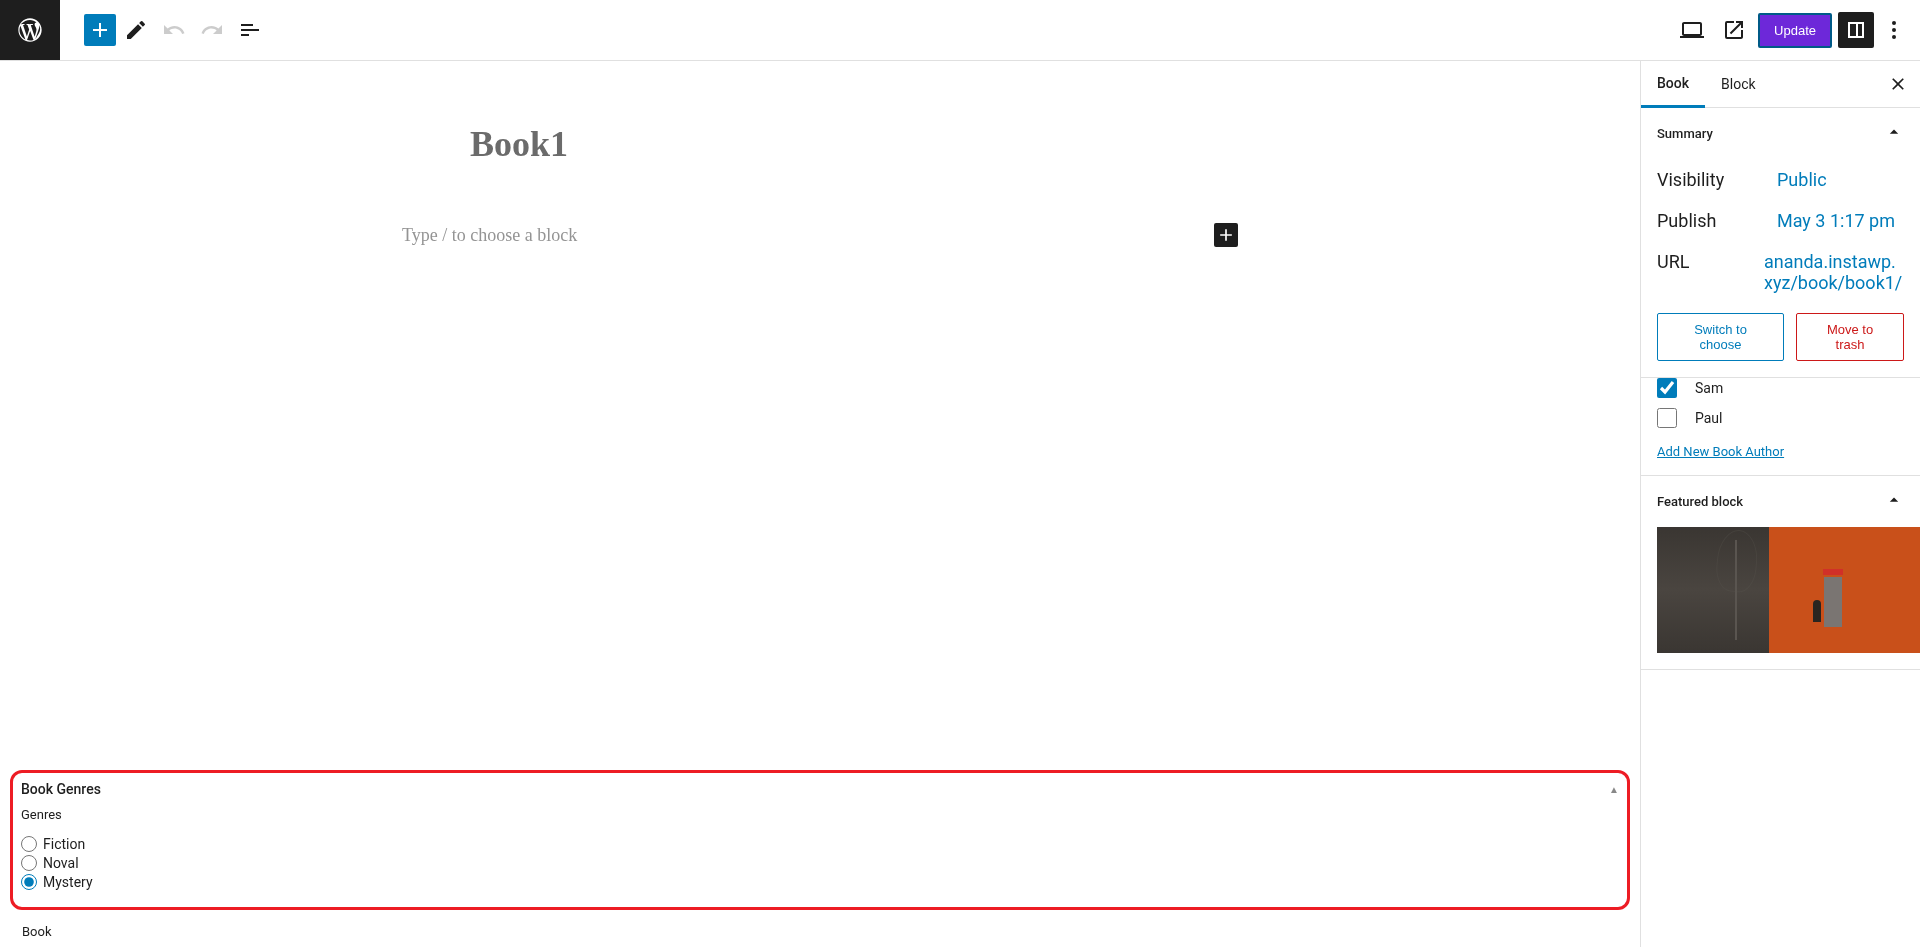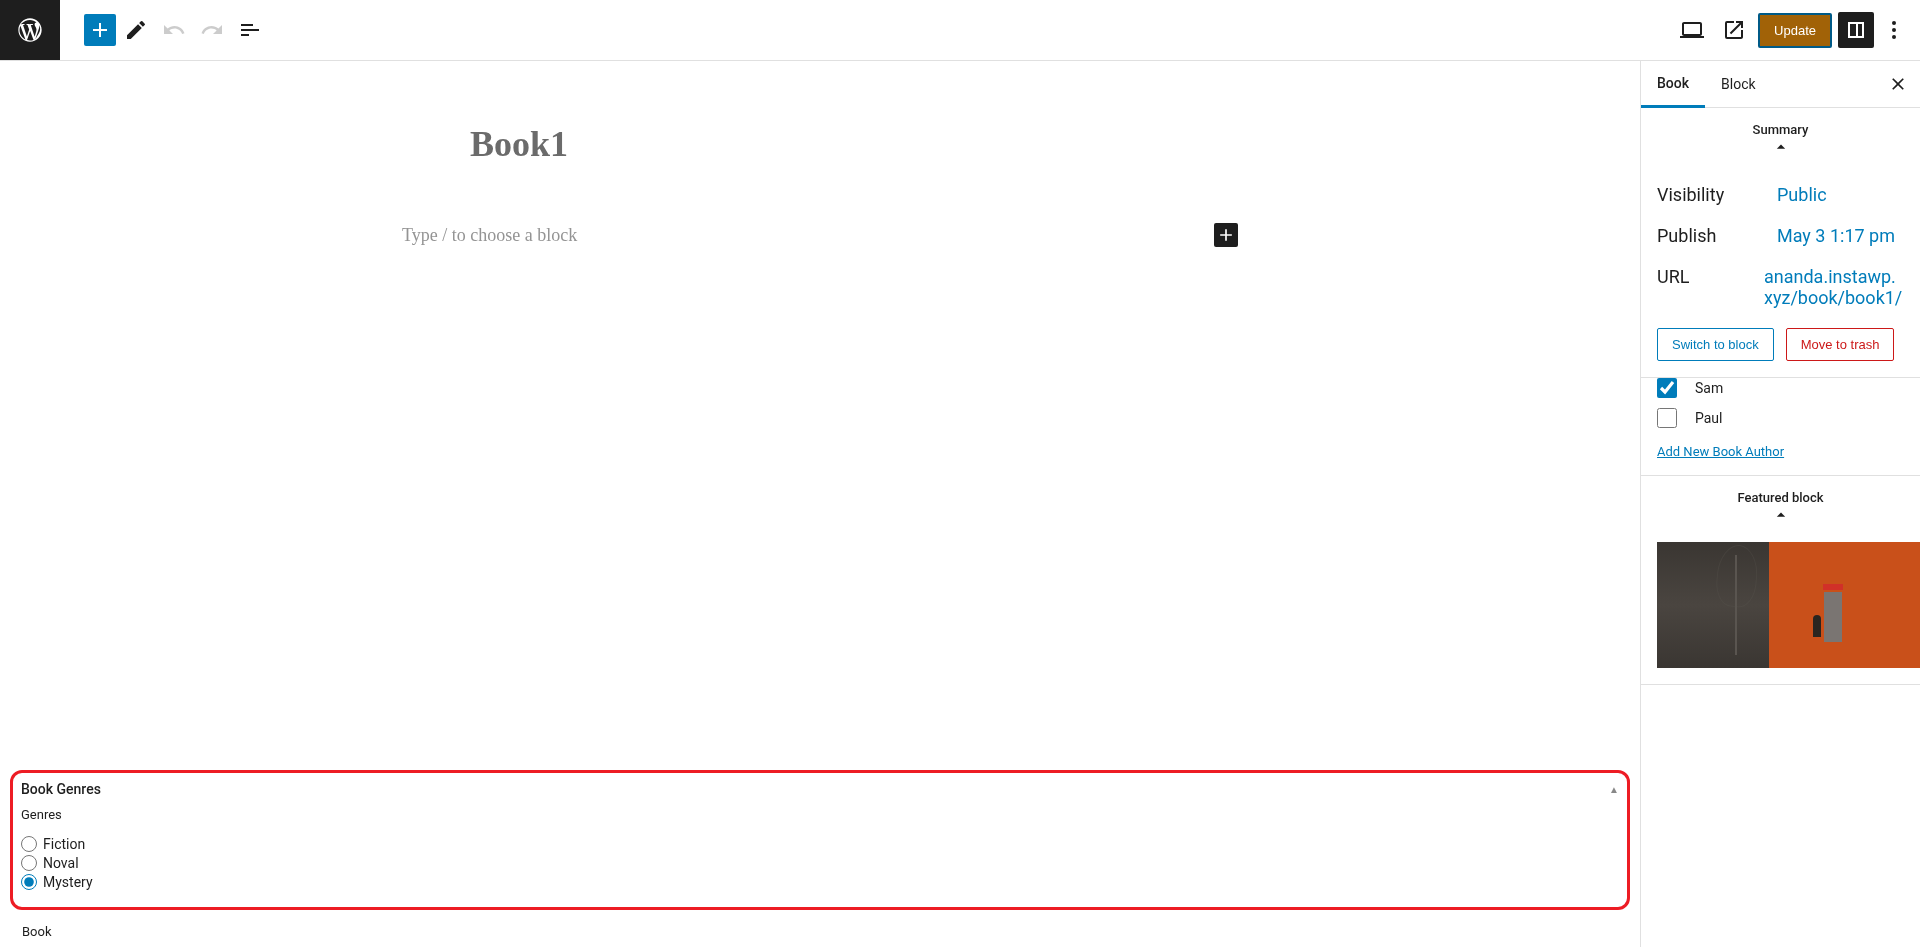--- a/index.html
+++ b/index.html
@@ -13,21 +13,21 @@
     .toolbar-buttons { display: flex; align-items: center; gap: 2px; padding-left: 24px; }
     .add-block { width: 32px; height: 32px; background: #007cba; display: flex; align-items: center; justify-content: center; border-radius: 2px; cursor: pointer; }
     .add-block svg { width: 24px; height: 24px; fill: #fff; }
     .tool-btn { width: 36px; height: 36px; display: flex; align-items: center; justify-content: center; cursor: pointer; background: none; border: none; }
     .tool-btn svg { width: 24px; height: 24px; fill: #1e1e1e; }
     .tool-btn.disabled svg { fill: #ccc; }
     
     .toolbar-right { display: flex; align-items: center; gap: 6px; padding-right: 12px; }
     .view-btn { width: 36px; height: 36px; display: flex; align-items: center; justify-content: center; cursor: pointer; background: none; border: none; }
     .view-btn svg { width: 24px; height: 24px; fill: #1e1e1e; }
-    .update-btn { background: #a16207; color: #fff; border: 2px solid #005a87; padding: 8px 14px; border-radius: 2px; font-size: 13px; cursor: pointer; }
+    .update-btn { background: #6d28d9; color: #fff; border: 2px solid #005a87; padding: 8px 14px; border-radius: 2px; font-size: 13px; cursor: pointer; }
     .settings-toggle { width: 36px; height: 36px; background: #1e1e1e; display: flex; align-items: center; justify-content: center; border-radius: 2px; cursor: pointer; }
     .settings-toggle svg { width: 24px; height: 24px; fill: #fff; }
     .options-btn { width: 28px; height: 36px; display: flex; align-items: center; justify-content: center; cursor: pointer; background: none; border: none; }
     .options-btn svg { width: 24px; height: 24px; fill: #1e1e1e; }
     
     
     .main-layout { display: flex; height: calc(100% - 61px); }
     .editor-area { flex: 1; position: relative; }
     .editor-content { max-width: 1140px; margin: 0 auto; padding-top: 62px; padding-left: 150px; padding-right: 150px; position: relative; }
     .post-title { font-size: 36px; font-weight: 700; color: #6b6b6b; font-family: Georgia, serif; margin-left: 70px; }
@@ -49,21 +49,21 @@
     
     
     .sidebar { width: 280px; border-left: 1px solid #e0e0e0; background: #fff; overflow-y: auto; }
     .sidebar-tabs { display: flex; align-items: center; border-bottom: 1px solid #e0e0e0; height: 47px; position: relative; }
     .sidebar-tab { padding: 0 16px; height: 100%; display: flex; align-items: center; font-size: 14px; cursor: pointer; color: #1e1e1e; }
     .sidebar-tab.active { border-bottom: 3px solid #007cba; font-weight: 500; margin-bottom: -1px; }
     .close-sidebar { position: absolute; right: 10px; width: 24px; height: 24px; display: flex; align-items: center; justify-content: center; cursor: pointer; }
     .close-sidebar svg { width: 20px; height: 20px; fill: #1e1e1e; }
     
     .panel { border-bottom: 1px solid #e0e0e0; }
-    .panel-header { display: flex; justify-content: space-between; align-items: center; padding: 14px 16px; cursor: pointer; flex-direction: column; }
+    .panel-header { display: flex; justify-content: space-between; align-items: center; padding: 14px 16px; cursor: pointer; }
     .panel-title { font-size: 13px; font-weight: 500; }
     .panel-toggle svg { width: 20px; height: 20px; fill: #1e1e1e; }
     .panel-body { padding: 0 16px 16px 16px; }
     .meta-row { display: flex; padding: 10px 0; font-size: 18px; }
     .meta-label { width: 120px; color: #1e1e1e; }
     .meta-value { color: #007cba; cursor: pointer; }
     .meta-value.long { word-break: break-all; max-width: 140px; }
     .action-buttons { display: flex; gap: 12px; margin-top: 10px; }
     .outline-btn { padding: 8px 14px; border: 1px solid #007cba; background: #fff; color: #007cba; border-radius: 2px; font-size: 13px; cursor: pointer; }
     .outline-btn.danger { border-color: #cc1818; color: #cc1818; }
@@ -209,21 +209,21 @@
         </div>
         <div class="meta-row">
           <span class="meta-label">Publish</span>
           <span class="meta-value">May 3 1:17 pm</span>
         </div>
         <div class="meta-row">
           <span class="meta-label">URL</span>
           <span class="meta-value long">ananda.instawp.xyz/book/book1/</span>
         </div>
         <div class="action-buttons">
-          <button class="outline-btn">Switch to block</button>
+          <button class="outline-btn">Switch to choose</button>
           <button class="outline-btn danger">Move to trash</button>
         </div>
       </div>
     </div>
 
     <div class="panel">
       <div class="panel-body">
         <label class="checkbox-row">
           <input type="checkbox" checked="" style="">
           <span>Sam</span>

